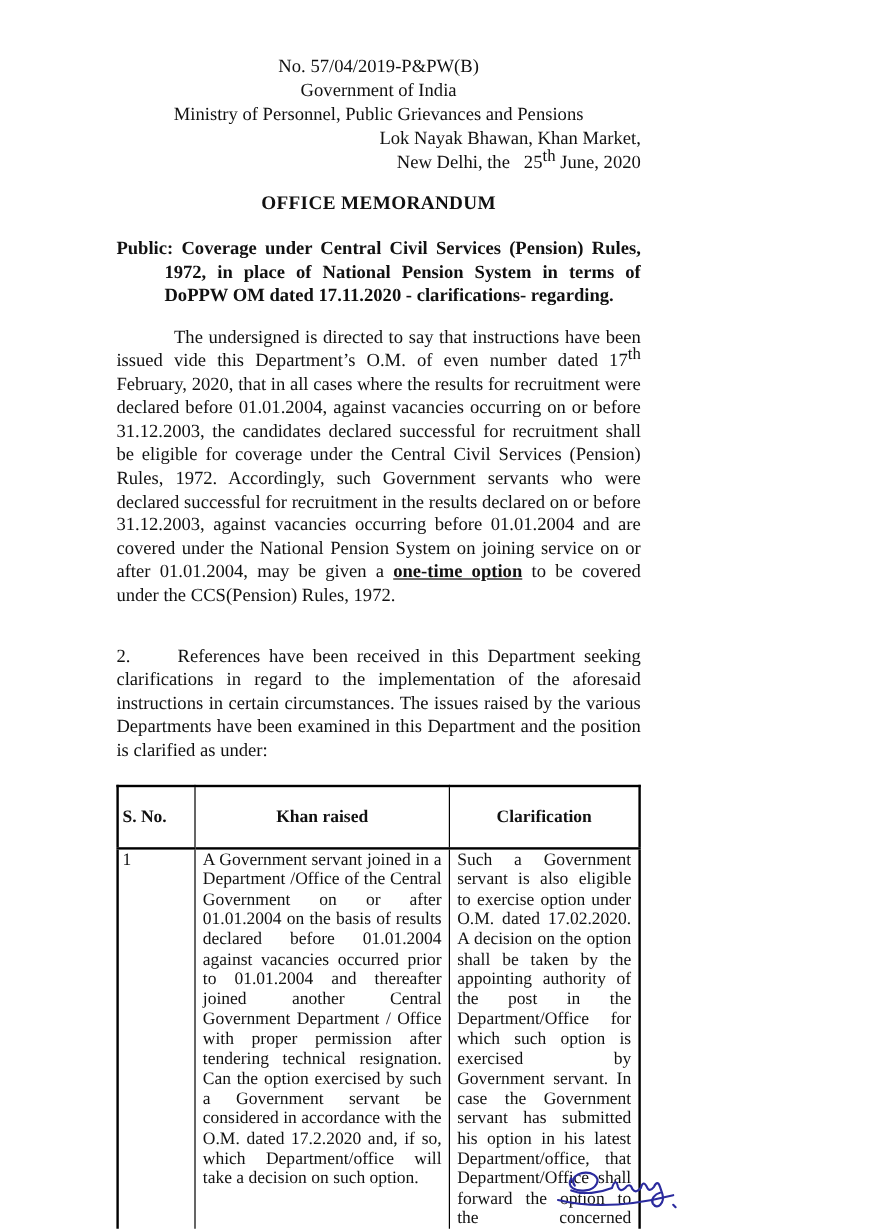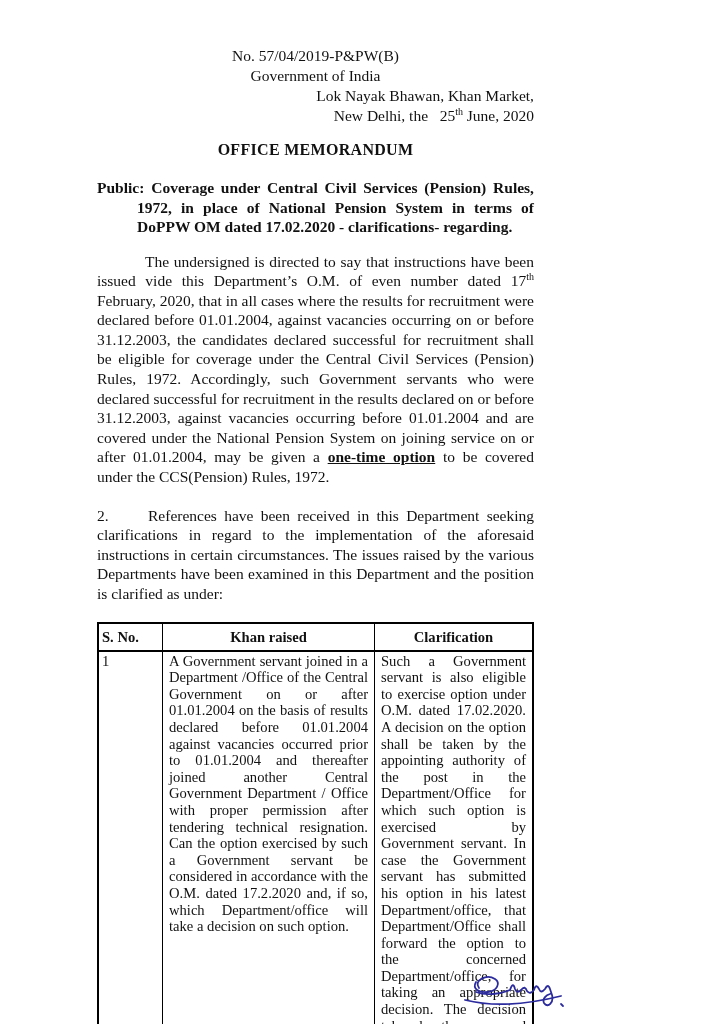--- a/index.html
+++ b/index.html
@@ -13,21 +13,21 @@
   .page {
     position: relative;
     width: 625px; height: 1024px;
     box-sizing: border-box;
     padding: 46px 91px 0 97px;
     overflow: hidden;
   }
   .center { text-align: center; }
   .bold   { font-weight: bold; }
   .line   { font-size: 15.5px; line-height: 20px; }
-  .sup    { font-size: 10px; vertical-align: super; line-height: 0; }
+  .sup    { font-size: 14px; vertical-align: super; line-height: 0; }
 
   .address-block {
     text-align: right;
     font-size: 15.5px; line-height: 20px;
   }
 
   .om-heading {
     margin-top: 15px;
     font-size: 16px;
     letter-spacing: 0.3px;
@@ -40,39 +40,39 @@
     padding-left: 40px; text-indent: -40px;
     font-weight: bold;
   }
 
   .para {
     margin: 0;
     font-size: 15.5px; line-height: 19.6px;
     text-align: justify;
   }
   .para1 { margin-top: 15px; text-indent: 48px; }
-  .para2 { margin-top: 19px; }
+  .para2 { margin-top: 31px; }
   .para2 .pnum { display: inline-block; width: 51px; text-indent: 0; }
   .emph { font-weight: bold; text-decoration: underline; }
 
   table.clar-table {
     margin-top: 18px;
     width: 100%;
     border-collapse: collapse;
     border: 2px solid #000;
   }
   table.clar-table th, table.clar-table td {
     border: 1px solid #000;
     vertical-align: top;
     font-size: 14.6px;
   }
   table.clar-table thead th {
     border-bottom: 2px solid #000;
     font-weight: bold;
-    padding: 3px 3px;
+    padding: 15px 3px;
     line-height: 20px;
     margin-left: 16px;
   }
   th.col-sno { width: 57px; text-align: left; }
   th.col-issue { width: 205px; text-align: center; }
   th.col-clar { text-align: center; }
   td.cell-sno { padding: 1px 3px; }
   td.cell-issue, td.cell-clar {
     padding: 1px 6px 3px 6px;
     text-align: justify;
@@ -85,31 +85,32 @@
     width: 125px; height: 48px;
   }
 </style>
 </head>
 <body>
 
 <div class="page">
 
   <div class="line center">No. 57/04/2019-P&amp;PW(B)</div>
   <div class="line center">Government of India</div>
+  <div class="line center">Ministry of Personnel, Public Grievances and Pensions</div>
 
   <div class="address-block">
     <div>Lok Nayak Bhawan, Khan Market,</div>
     <div><span>New Delhi, the&nbsp;&nbsp; 25</span><span class="sup">th</span><span> June, 2020</span></div>
   </div>
 
   <div class="om-heading center bold">OFFICE MEMORANDUM</div>
 
   <div class="subject">
     <span>Public:</span>
-    <span>Coverage under Central Civil Services (Pension) Rules, 1972, in place of National Pension System in terms of DoPPW OM dated 17.02.2020 - clarifications- regarding.</span>
+    <span>Coverage under Central Civil Services (Pension) Rules, 1972, in place of National Pension System in terms of DoPPW OM dated 17.11.2020 - clarifications- regarding.</span>
   </div>
 
   <p class="para para1"><span>The undersigned is directed to say that instructions have been issued vide this Department’s O.M. of even number dated 17</span><span class="sup">th</span><span> February, 2020, that in all cases where the results for recruitment were declared before 01.01.2004, against vacancies occurring on or before 31.12.2003, the candidates declared successful for recruitment shall be eligible for coverage under the Central Civil Services (Pension) Rules, 1972. Accordingly, such Government servants who were declared successful for recruitment in the results declared on or before 31.12.2003, against vacancies occurring before 01.01.2004 and are covered under the National Pension System on joining service on or after 01.01.2004, may be given a </span><span class="emph">one-time option</span><span> to be covered under the CCS(Pension) Rules, 1972.</span></p>
 
   <p class="para para2"><span class="pnum">2.</span><span>References have been received in this Department seeking clarifications in regard to the implementation of the aforesaid instructions in certain circumstances. The issues raised by the various Departments have been examined in this Department and the position is clarified as under:</span></p>
 
   <table class="clar-table">
     <thead>
       <tr>
         <th class="col-sno">S. No.</th>

